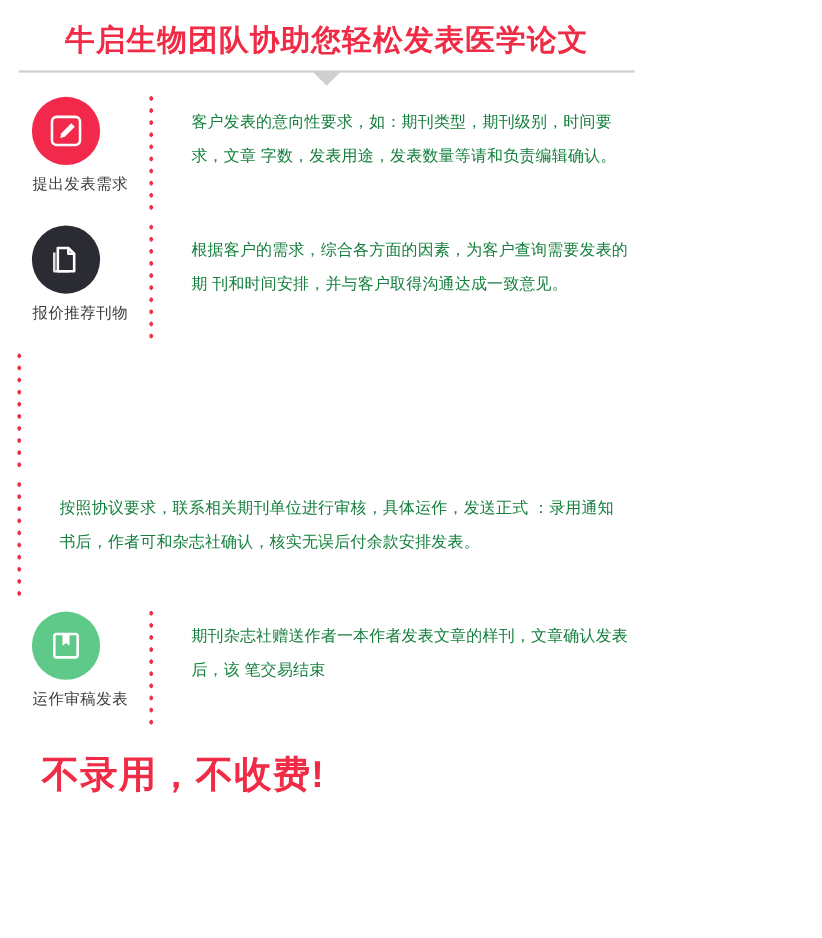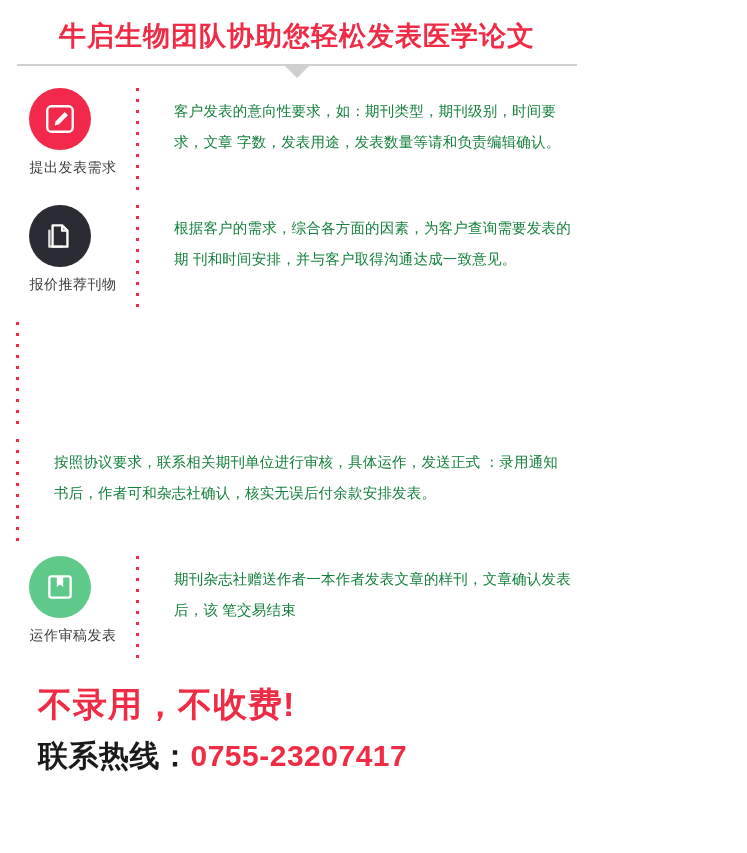--- a/index.html
+++ b/index.html
@@ -214,18 +214,15 @@
       <div class="dots">
           <div class="dots-inner"></div>
         </div>
       <div class="step-text">期刊杂志社赠送作者一本作者发表文章的样刊，文章确认发表后，该 笔交易结束</div>
     </div>
 
   </div>
 
   <div class="footer">
     <div class="footer-slogan">不录用，不收费!</div>
-    <div class="footer-hotline">
-      <span>联系热线：</span><span class="num">0755-23207417</span>
-    </div>
   </div>
 
 </div>
 
 </body></html>

